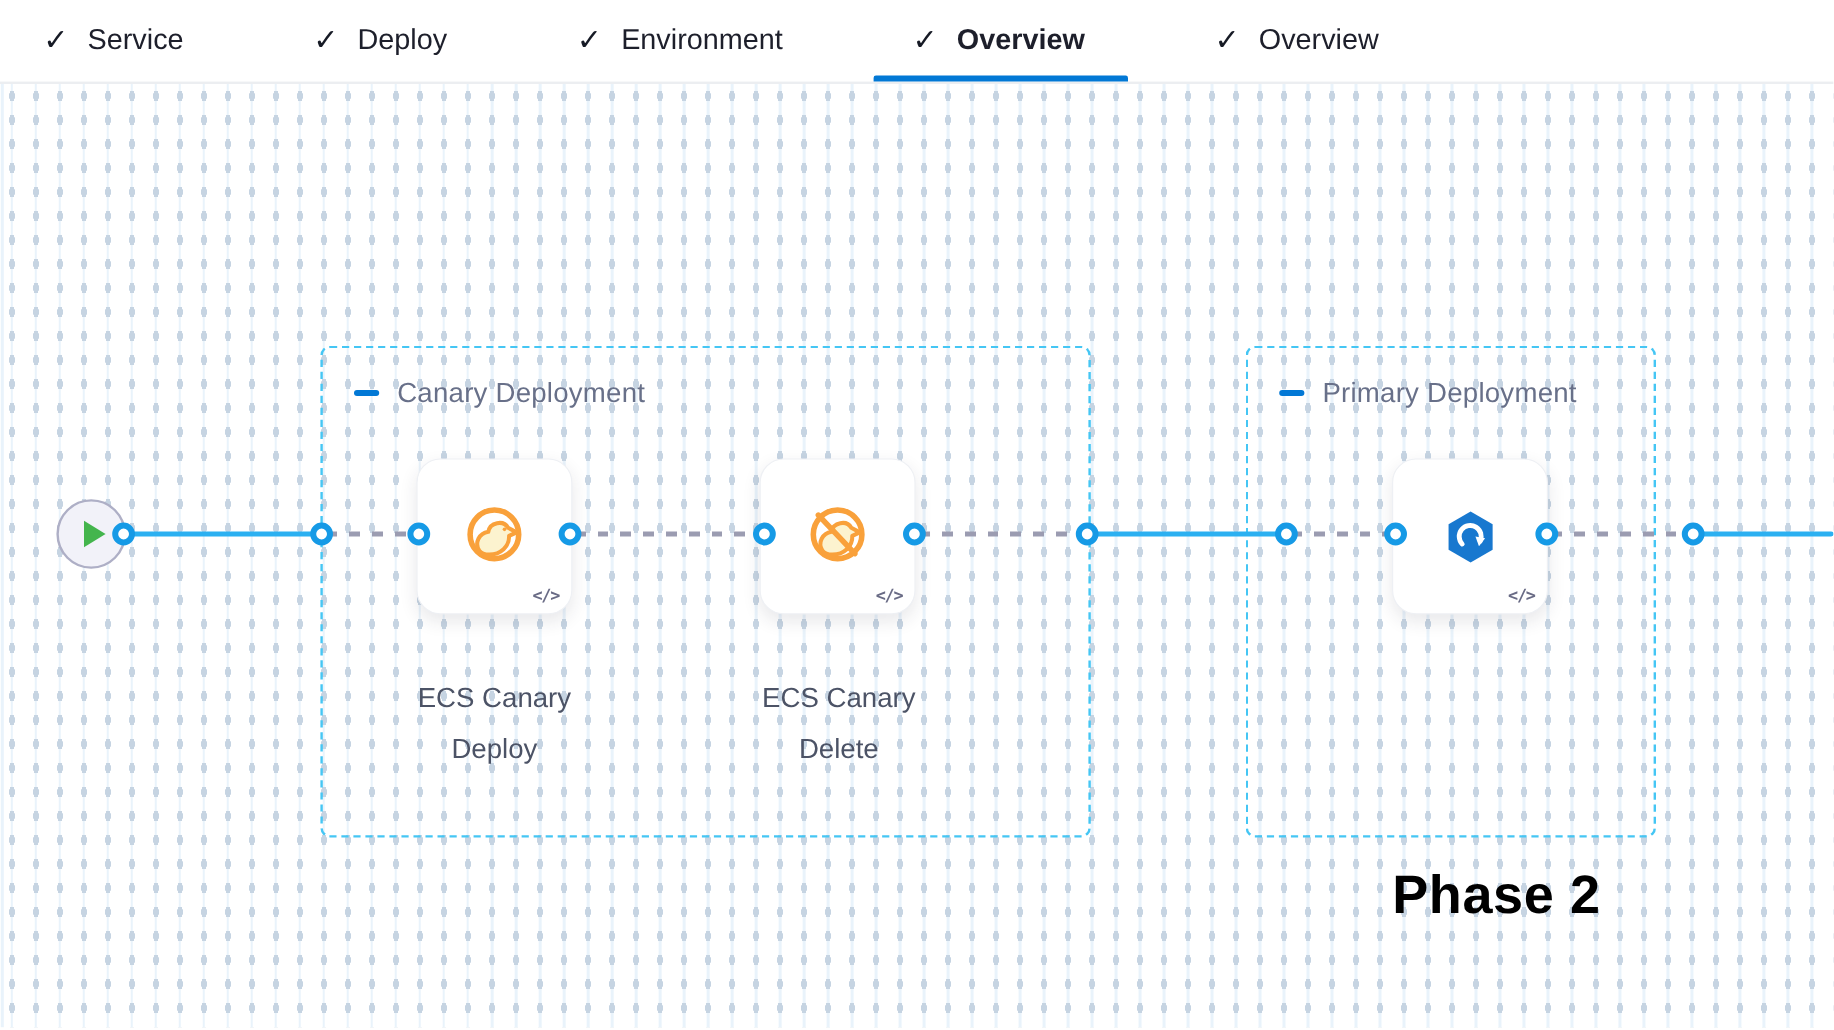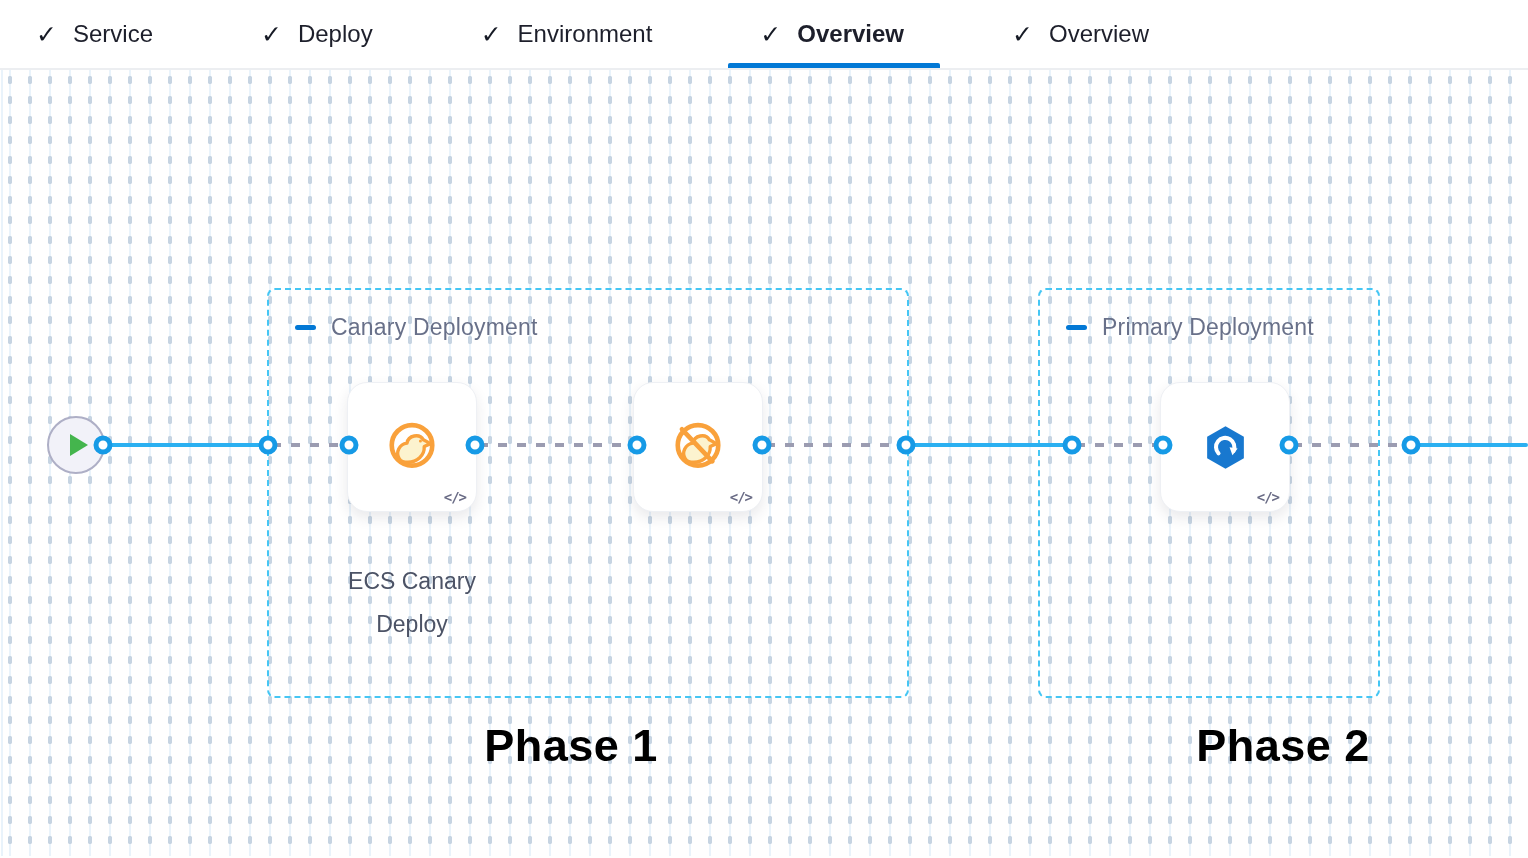--- a/index.html
+++ b/index.html
@@ -98,21 +98,21 @@
   .label-2 { left: 699px; }
   .label-3 { left: 1226px; }
 
   
   .phase {
     position: absolute; top: 650px; transform: translateX(-50%);
     font-size: 45px; font-weight: 700; color: #000000; letter-spacing: .5px;
     white-space: nowrap;
   }
   .phase-1 { left: 571px; }
-  .phase-2 { left: 1247px; margin-left: 36px; }
+  .phase-2 { left: 1247px; }
 </style>
 </head>
 <body>
 
 <div class="tabbar">
   <div class="tab">
     <span class="check">✓</span>
     <span>Service</span>
   </div>
   <div class="tab">
@@ -196,17 +196,17 @@
   <div class="card card-3">
     <svg viewBox="0 0 64 64" width="47" height="47">
       <path d="M32 3 L57 17.5 L57 46.5 L32 61 L7 46.5 L7 17.5 Z" fill="#1878CF"></path>
       <path d="M22.5 40 A12.5 12.5 0 1 1 43 36.5" fill="none" stroke="#ffffff" stroke-width="5.5" stroke-linecap="round"></path>
       <path d="M37.5 31.5 L48.5 33.5 L41.5 42.5 Z" fill="#ffffff"></path>
     </svg>
     <span class="code-badge">&lt;/&gt;</span>
   </div>
 
   <div class="step-label label-1">ECS Canary Deploy</div>
-
-  <div class="phase phase-1">Phase 1</div>
+  <div class="step-label label-2">ECS Canary Delete</div>
+
   <div class="phase phase-2">Phase 2</div>
 
 </div>
 
 </body></html>

